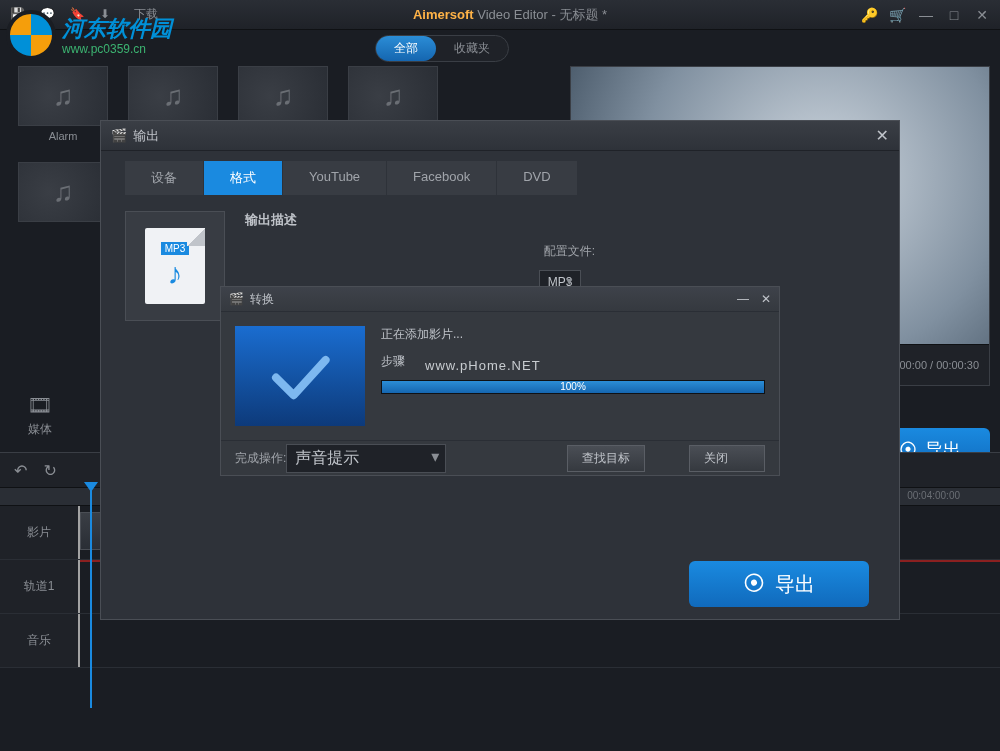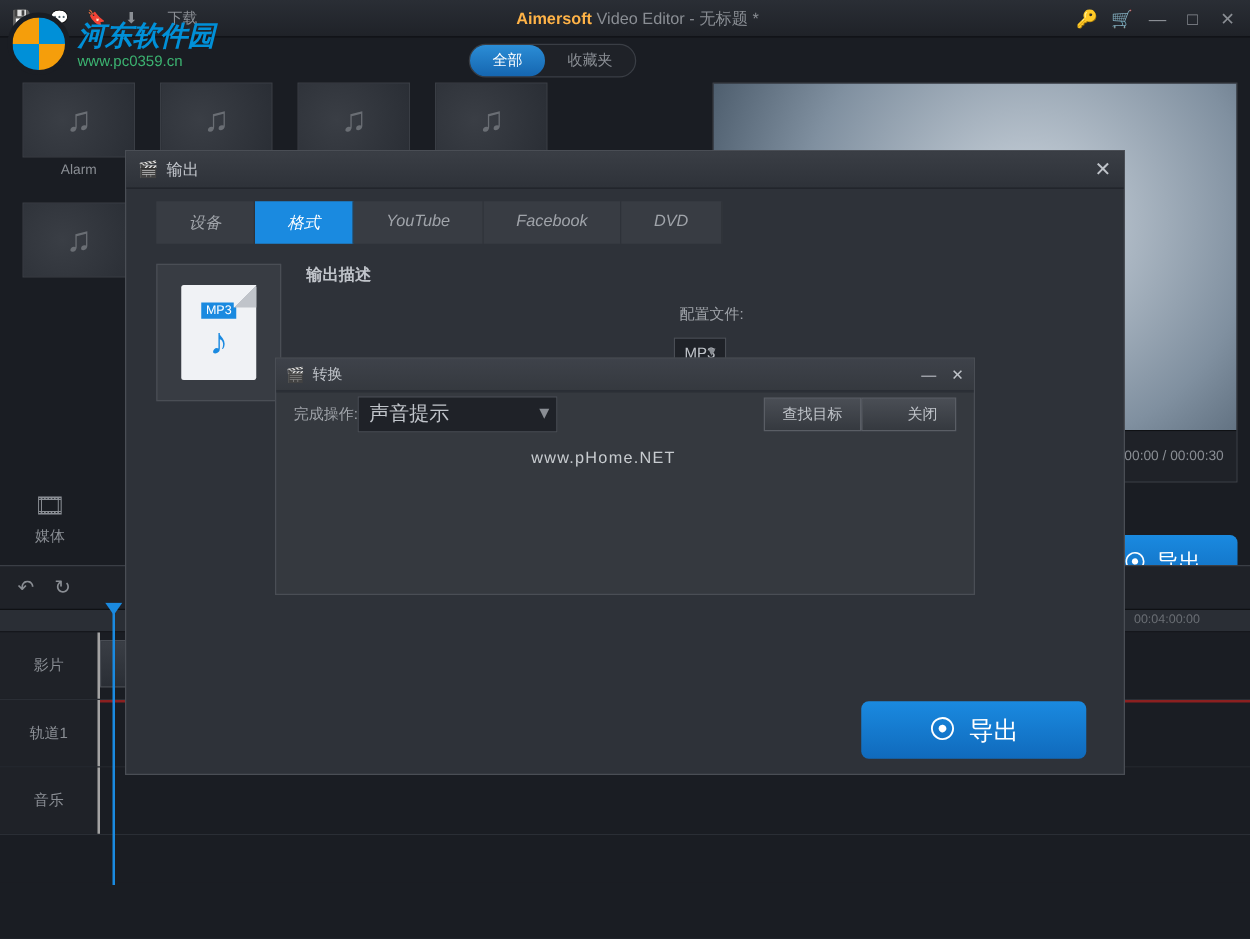--- a/index.html
+++ b/index.html
@@ -163,21 +163,21 @@
       display: flex; flex-direction: column;
       z-index: 50;
     }
     .dlg-title {
       height: 30px; background: linear-gradient(#3a3e45, #2e3239);
       display: flex; align-items: center; padding: 0 10px;
       color: #c0c4ca; font-size: 13px;
       border-bottom: 1px solid #1f2228;
     }
     .dlg-title .dlg-close { margin-left: auto; cursor: pointer; font-size: 16px; color: #c0c4ca; }
-    .dlg-tabs { display: flex; margin: 10px 24px 0 24px; font-style: italic; }
+    .dlg-tabs { display: flex; margin: 10px 24px 0 24px; }
     .dlg-tab {
       padding: 8px 26px; font-size: 13px; color: #a0a4aa;
       background: #383c43; border-right: 1px solid #2e3239;
       cursor: pointer;
     }
     .dlg-tab.active { background: #1a8ae0; color: #fff; }
     .dlg-body { flex: 1; padding: 16px 24px; display: flex; gap: 20px; }
     .fmt-preview {
       width: 100px; height: 110px;
       background: #383c43; border: 1px solid #4a4e55;
@@ -273,22 +273,23 @@
       width: 160px; background: #1f2228; border: 1px solid #4a4e55;
       color: #c0c4ca; font-size: 16px; padding: 3px 8px;
       position: relative;
     }
     .pd-select::after { content: "▾"; position: absolute; right: 6px; top: 2px; color: #8a8e94; }
     .pd-footer .spacer { flex: 1; }
     .pd-btn {
       min-width: 76px; padding: 4px 14px;
       background: linear-gradient(#4a4e55, #35393f);
       border: 1px solid #5a5e65;
-      color: #c0c4ca; font-size: 12px; text-align: right;
+      color: #c0c4ca; font-size: 12px; text-align: left;
       cursor: pointer;
+      margin-left: 44px;
     }
     .pdw-overlay { position:absolute; top: 358px; left:425px; color:#c8ccd0; font-size:13px; z-index:70; letter-spacing:1px; pointer-events:none; }
   </style>
 </head>
 <body>
 
 <div class="titlebar">
   <div class="icons-left">
     <span class="tb-icon">💾</span>
     <span class="tb-icon">💬</span>
@@ -455,20 +456,37 @@
 
 <div class="progress-dialog">
   <div class="pd-title">
     <span style="margin-right:6px">🎬</span>
     <span>转换</span>
     <div class="pd-right">
       <span>—</span>
       <span>✕</span>
     </div>
   </div>
+  <div class="pd-body">
+    <div class="pd-checkimg">
+      <svg viewBox="0 0 100 100">
+          <path d="M20 52 L42 74 L82 30" stroke="#7db8f0" stroke-width="10" fill="none" stroke-linecap="round" stroke-linejoin="round"></path>
+        </svg>
+    </div>
+    <div class="pd-right-col">
+      <div class="pd-status">正在添加影片...</div>
+      <div class="pd-step">
+        <span>步骤</span>
+      </div>
+      <div class="progress-bar">
+        <div class="progress-fill" style="width:100%"></div>
+        <div class="progress-text">100%</div>
+      </div>
+    </div>
+  </div>
   <div class="pd-footer">
     <span class="f-label">完成操作:</span>
     <div class="pd-select">声音提示</div>
     <div class="spacer"></div>
     <div class="pd-btn">查找目标</div>
     <div class="pd-btn">关闭</div>
   </div>
 </div>
 
 <div class="pdw-overlay">www.pHome.NET</div>

